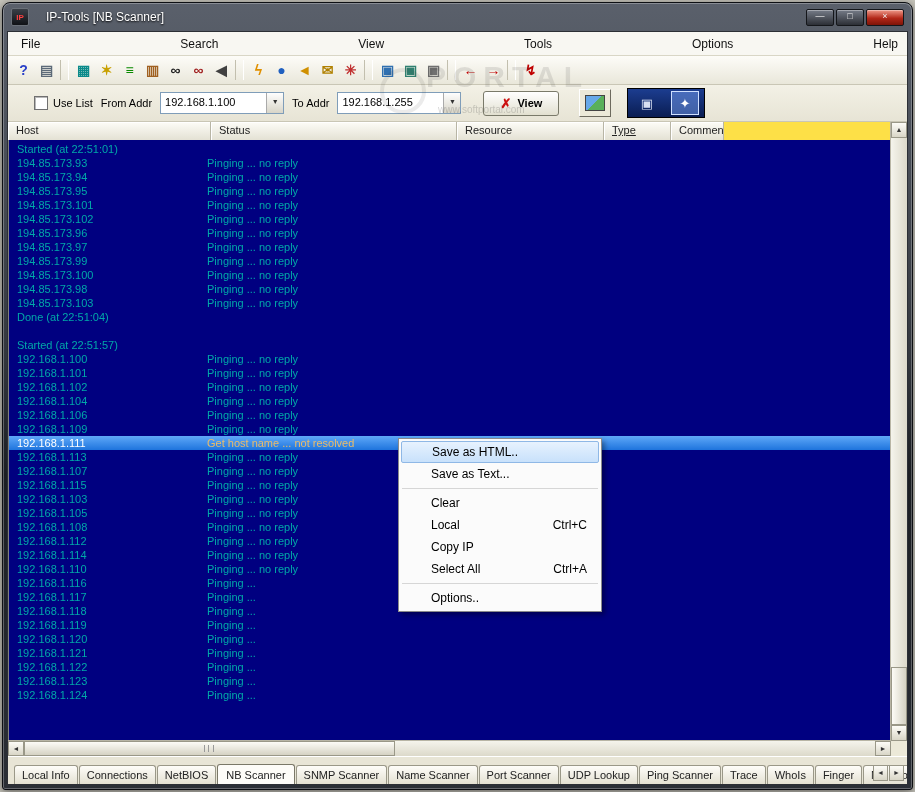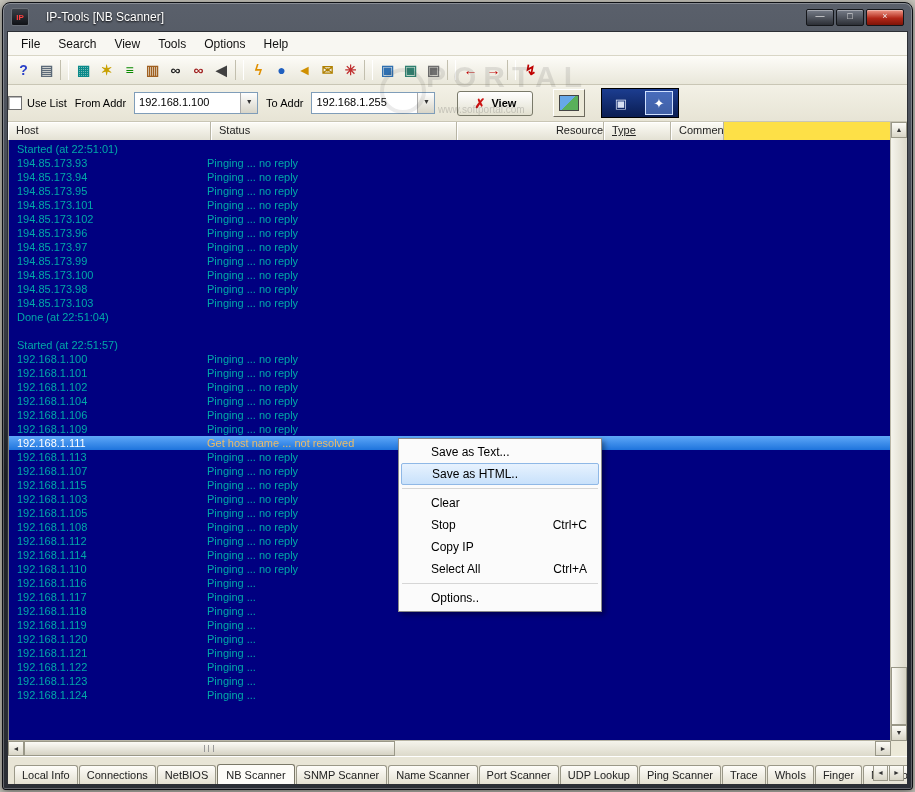--- a/index.html
+++ b/index.html
@@ -13,32 +13,32 @@
   .appicon{width:16px;height:16px;border-radius:2px;background:linear-gradient(#3a3f47,#101216);border:1px solid #6a7078;
            display:flex;align-items:center;justify-content:center;color:#ff4040;font-size:8px;font-weight:bold;}
   .title{flex:1;text-shadow:0 1px 2px #000;white-space:nowrap;}
   .capbtns{display:flex;gap:2px;}
   .cb{width:26px;height:15px;border:1px solid #14161a;border-radius:2px;color:#eee;font-size:9px;line-height:13px;text-align:center;
       background:linear-gradient(#767c88,#2c2f36);box-shadow:inset 0 1px 0 rgba(255,255,255,.35);}
   .cb.close{width:36px;background:linear-gradient(#f09a8a,#b22718 55%,#7e1408);}
   
   .client{flex:1;display:flex;flex-direction:column;background:#f1efe4;border:1px solid #2c2f35;overflow:hidden;position:relative;}
   
-  .menubar{height:23px;background:#f8f7f2;border-bottom:1px solid #d9d6c6;display:flex;align-items:center;padding-left:4px;font-size:12px;}
+  .menubar{height:23px;background:#f8f7f2;border-bottom:1px solid #d9d6c6;display:flex;align-items:center;padding-left:4px;font-size:12px;justify-content:space-between;}
   .mitem{padding:0 9px;line-height:22px;color:#111;}
   
   .wm{position:absolute;left:418px;top:28px;font-size:30px;font-weight:bold;letter-spacing:7px;color:rgba(60,60,60,.13);z-index:6;pointer-events:none;}
   .wm2{position:absolute;left:430px;top:72px;font-size:10px;color:rgba(60,60,60,.22);z-index:6;pointer-events:none;}
   .wmlogo{position:absolute;left:372px;top:36px;width:38px;height:38px;border:4px solid rgba(60,60,60,.10);border-radius:50%;z-index:6;pointer-events:none;}
   
   .toolbar{height:28px;background:linear-gradient(#fdfcf8,#e9e7da);border-bottom:1px solid #c9c6b5;display:flex;align-items:center;padding-left:4px;}
   .ticon{width:23px;height:24px;text-align:center;line-height:24px;font-size:14px;font-weight:bold;}
   .tsep{width:7px;height:20px;border-left:1px solid #c2bfae;border-right:1px solid #fff;margin:0 3px 0 2px;}
   
-  .controlbar{height:36px;background:linear-gradient(#f3f1e6,#e7e4d5);border-bottom:1px solid #c9c6b5;display:flex;align-items:center;gap:8px;padding:0 0;font-size:11px;}
+  .controlbar{height:36px;background:linear-gradient(#f3f1e6,#e7e4d5);border-bottom:1px solid #c9c6b5;display:flex;align-items:center;gap:8px;padding:0 26px;font-size:11px;}
   .chk{display:flex;align-items:center;gap:5px;}
   .chkbox{width:12px;height:12px;background:#fff;border:1px solid #707070;box-shadow:inset 1px 1px 0 #b8b8b8;}
   .combo{display:flex;width:122px;height:20px;border:1px solid #7f9db9;background:#fff;}
   .cval{flex:1;line-height:18px;padding-left:4px;font-size:11px;overflow:hidden;white-space:nowrap;}
   .cbtn{width:16px;background:linear-gradient(#fefefe,#d8d5c8);border-left:1px solid #aaa;font-size:7px;text-align:center;line-height:18px;color:#333;}
   .stopbtn{display:flex;align-items:center;justify-content:center;gap:6px;width:74px;height:23px;margin-left:14px;
            border:1px solid #7a7a6a;border-radius:3px;background:linear-gradient(#ffffff,#e2e0d0);font-size:11px;font-weight:bold;}
   .stopx{color:#cc1111;font-size:13px;font-weight:bold;}
   .imgbtn{width:30px;height:26px;margin-left:12px;border:1px solid;border-color:#fff #6d6a5e #6d6a5e #fff;background:#ece9d8;
           display:flex;align-items:center;justify-content:center;}
@@ -182,21 +182,21 @@
       <span class="scanpanel">
         <span class="scanico">▣</span>
         <span class="scanico sel">✦</span>
       </span>
     </div>
 
     <div class="main">
       <div class="lheader" id="lheader">
           <span class="hcell" style="width: 194px;">Host</span>
           <span class="hcell" style="width: 237px;">Status</span>
-          <span class="hcell" style="width: 138px; text-align: right;">Resource</span>
+          <span class="hcell" style="width: 138px;">Resource</span>
           <span class="hcell" style="width: 58px; text-decoration: underline;">Type</span>
           <span class="hcell" style="width: 44px;">Comment</span>
         </div>
       <div class="list" id="list">
           <div class="row">
             <span class="c-host">Started (at 22:51:01)</span>
             <span class="c-status"></span>
           </div>
           <div class="row">
             <span class="c-host">194.85.173.93</span>
@@ -387,22 +387,22 @@
         <span class="tabarrows">
           <span class="tabarrow">◄</span>
           <span class="tabarrow">►</span>
         </span>
       </div>
 
   </div>
 </div>
 
 <div class="ctxmenu" id="ctxmenu">
+    <div class="citem hl"><span class="clabel">Save as HTML..</span></div>
     <div class="citem"><span class="clabel">Save as Text...</span></div>
-    <div class="citem hl"><span class="clabel">Save as HTML..</span></div>
     <div class="csep"></div>
     <div class="citem"><span class="clabel">Clear</span></div>
-    <div class="citem"><span class="cshort">Ctrl+C</span><span class="clabel">Stop</span></div>
+    <div class="citem"><span class="cshort">Ctrl+C</span><span class="clabel">Local</span></div>
     <div class="citem"><span class="clabel">Copy IP</span></div>
     <div class="citem"><span class="cshort">Ctrl+A</span><span class="clabel">Select All</span></div>
     <div class="csep"></div>
     <div class="citem"><span class="clabel">Options..</span></div>
   </div>
 
 </body></html>

